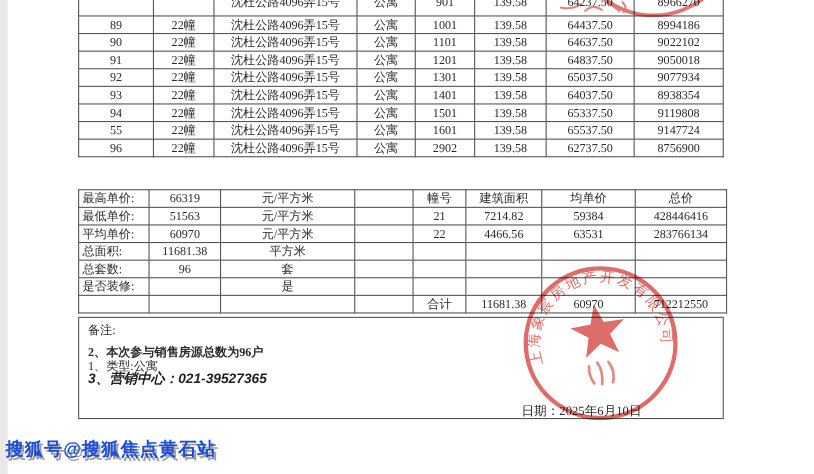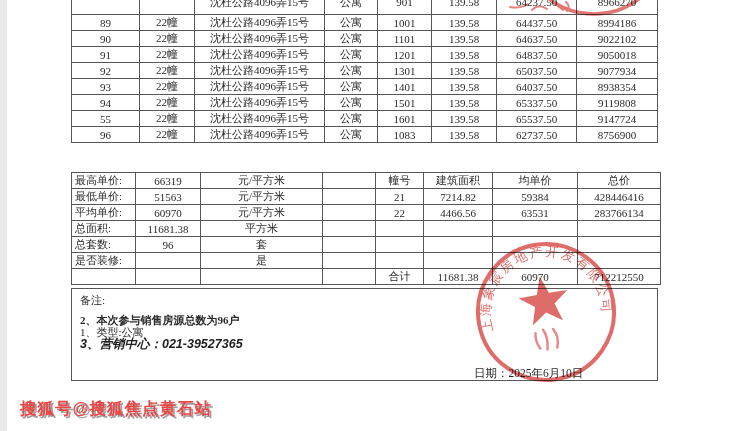--- a/index.html
+++ b/index.html
@@ -27,21 +27,21 @@
   .t3 { top:24px;font-weight:bold; }
   .t4 { top:47px; font-family:"Liberation Sans","DejaVu Sans",sans-serif; font-weight:bold; font-size:12.5px; color:#1e1e1e;font-style:italic; }
 
   #company { position:absolute; left:428px; top:338px; font-size:11.5px; white-space:nowrap; }
   #company .cname { margin-left:10px; }
   #date { position:absolute; left:474px; top:366px; font-size:11.5px; white-space:nowrap; }
 
   #stamp { position:absolute; left:466px; top:232px; width:160px; height:160px; mix-blend-mode:multiply; opacity:.85; transform:rotate(-10deg); }
   #stamp2 { position:absolute; left:502px; top:0; width:180px; height:22px; mix-blend-mode:multiply; opacity:.8; }
 
-  #wm { position:absolute; left:20px; top:398px; font-family:"Liberation Sans","DejaVu Sans",sans-serif; font-weight:bold; font-size:16.5px; letter-spacing:1px; color:#ef4444; text-shadow:2px 2px 0 #9f9f9f, -1px -1px 0 #ffffff; white-space:nowrap;text-align:center; }
+  #wm { position:absolute; left:5px; top:398px; font-family:"Liberation Sans","DejaVu Sans",sans-serif; font-weight:bold; font-size:16.5px; letter-spacing:1px; color:#1d4ed8; text-shadow:2px 2px 0 #9f9f9f, -1px -1px 0 #ffffff; white-space:nowrap;text-align:center; }
 </style>
 </head>
 <body>
 
 <div id="page">
   <div class="edge"></div>
 
   <table id="units">
     <colgroup>
       <col style="width:68px">
@@ -148,21 +148,21 @@
           <td>1601</td>
           <td>139.58</td>
           <td>65537.50</td>
           <td>9147724</td>
       </tr>
       <tr>
         <td>96</td>
           <td>22幢</td>
           <td>沈杜公路4096弄15号</td>
           <td>公寓</td>
-          <td>1083</td>
+          <td>2902</td>
           <td>139.58</td>
           <td>62737.50</td>
           <td>8756900</td>
       </tr>
     </tbody>
   </table>
 
   <table id="summary">
     <colgroup>
       <col style="width:64px">

